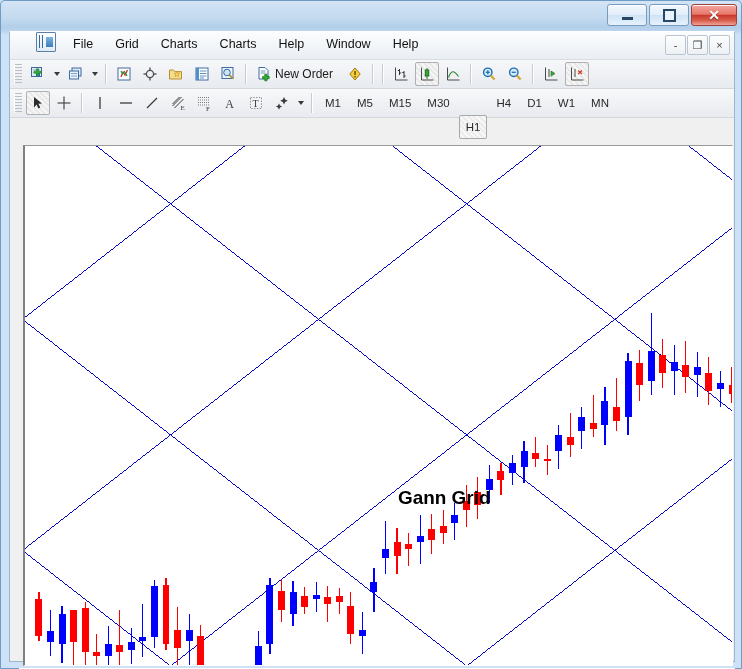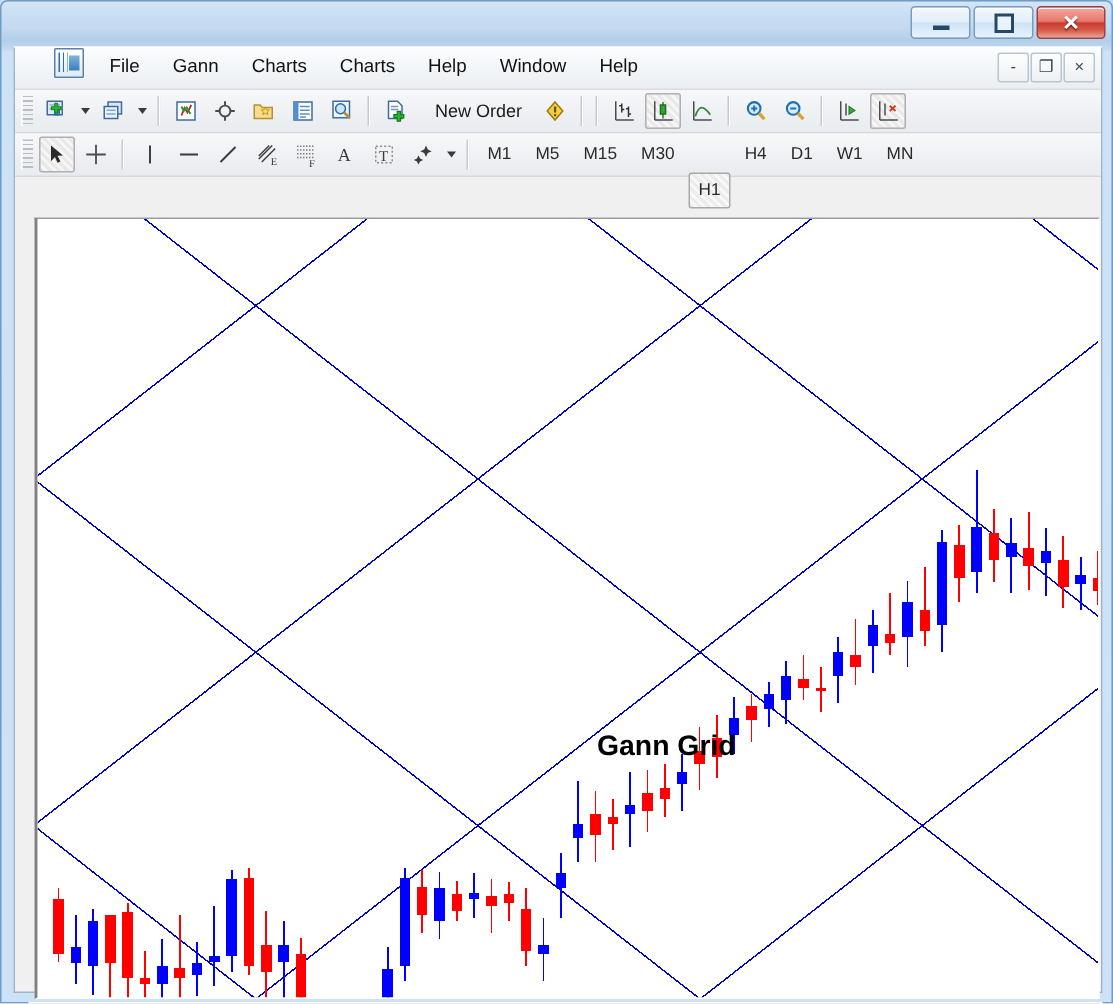--- a/index.html
+++ b/index.html
@@ -95,21 +95,21 @@
   }
   .grip{
     width:7px;height:20px;margin:0 3px 0 2px;flex:none;
     background:repeating-linear-gradient(to bottom,#b9bec4 0 1px,transparent 1px 3px);
     border-left:1px solid #fff;
     cursor:move;
   }
   .tb-sep{width:1px;height:20px;background:#c6cbd1;margin:0 4px;border-right:1px solid #fff;flex:none;}
   .tbtn{
     height:24px;min-width:24px;box-sizing:border-box;
-    display:flex;align-items:center;justify-content:center;gap:15px;
+    display:flex;align-items:center;justify-content:center;gap:0;
     border:1px solid transparent;border-radius:2px;margin:0 1px;
     padding:0 2px;cursor:default;position:relative;flex:none;
   }
   .tbtn.sel{background:#e4e4e4;border:1px solid #b0b0b0;
             background-image:repeating-linear-gradient(45deg,#e9e9e9 0 2px,#f6f6f6 2px 4px);}
   .tbtn .lbl{font-size:12px;color:#1a1a1a;padding:0 5px 0 2px;white-space:nowrap;}
   .caret{
     width:0;height:0;border-left:3.5px solid transparent;border-right:3.5px solid transparent;
     border-top:4px solid #3a3a3a;margin:0 3px;flex:none;cursor:default;
   }
@@ -167,21 +167,21 @@
             <span class="x">✕</span>
           </div>
       </div>
     </div>
 
     <div class="client">
 
       <div class="menubar">
         <div class="app-icon"></div>
         <div class="menu-item">File</div>
-        <div class="menu-item">Gann</div>
+        <div class="menu-item">Grid</div>
         <div class="menu-item">Charts</div>
         <div class="menu-item">Charts</div>
         <div class="menu-item">Help</div>
         <div class="menu-item">Window</div>
         <div class="menu-item">Help</div>
         <div class="mdi-btns">
           <div class="mdib">-</div>
           <div class="mdib">❐</div>
           <div class="mdib">×</div>
         </div>

